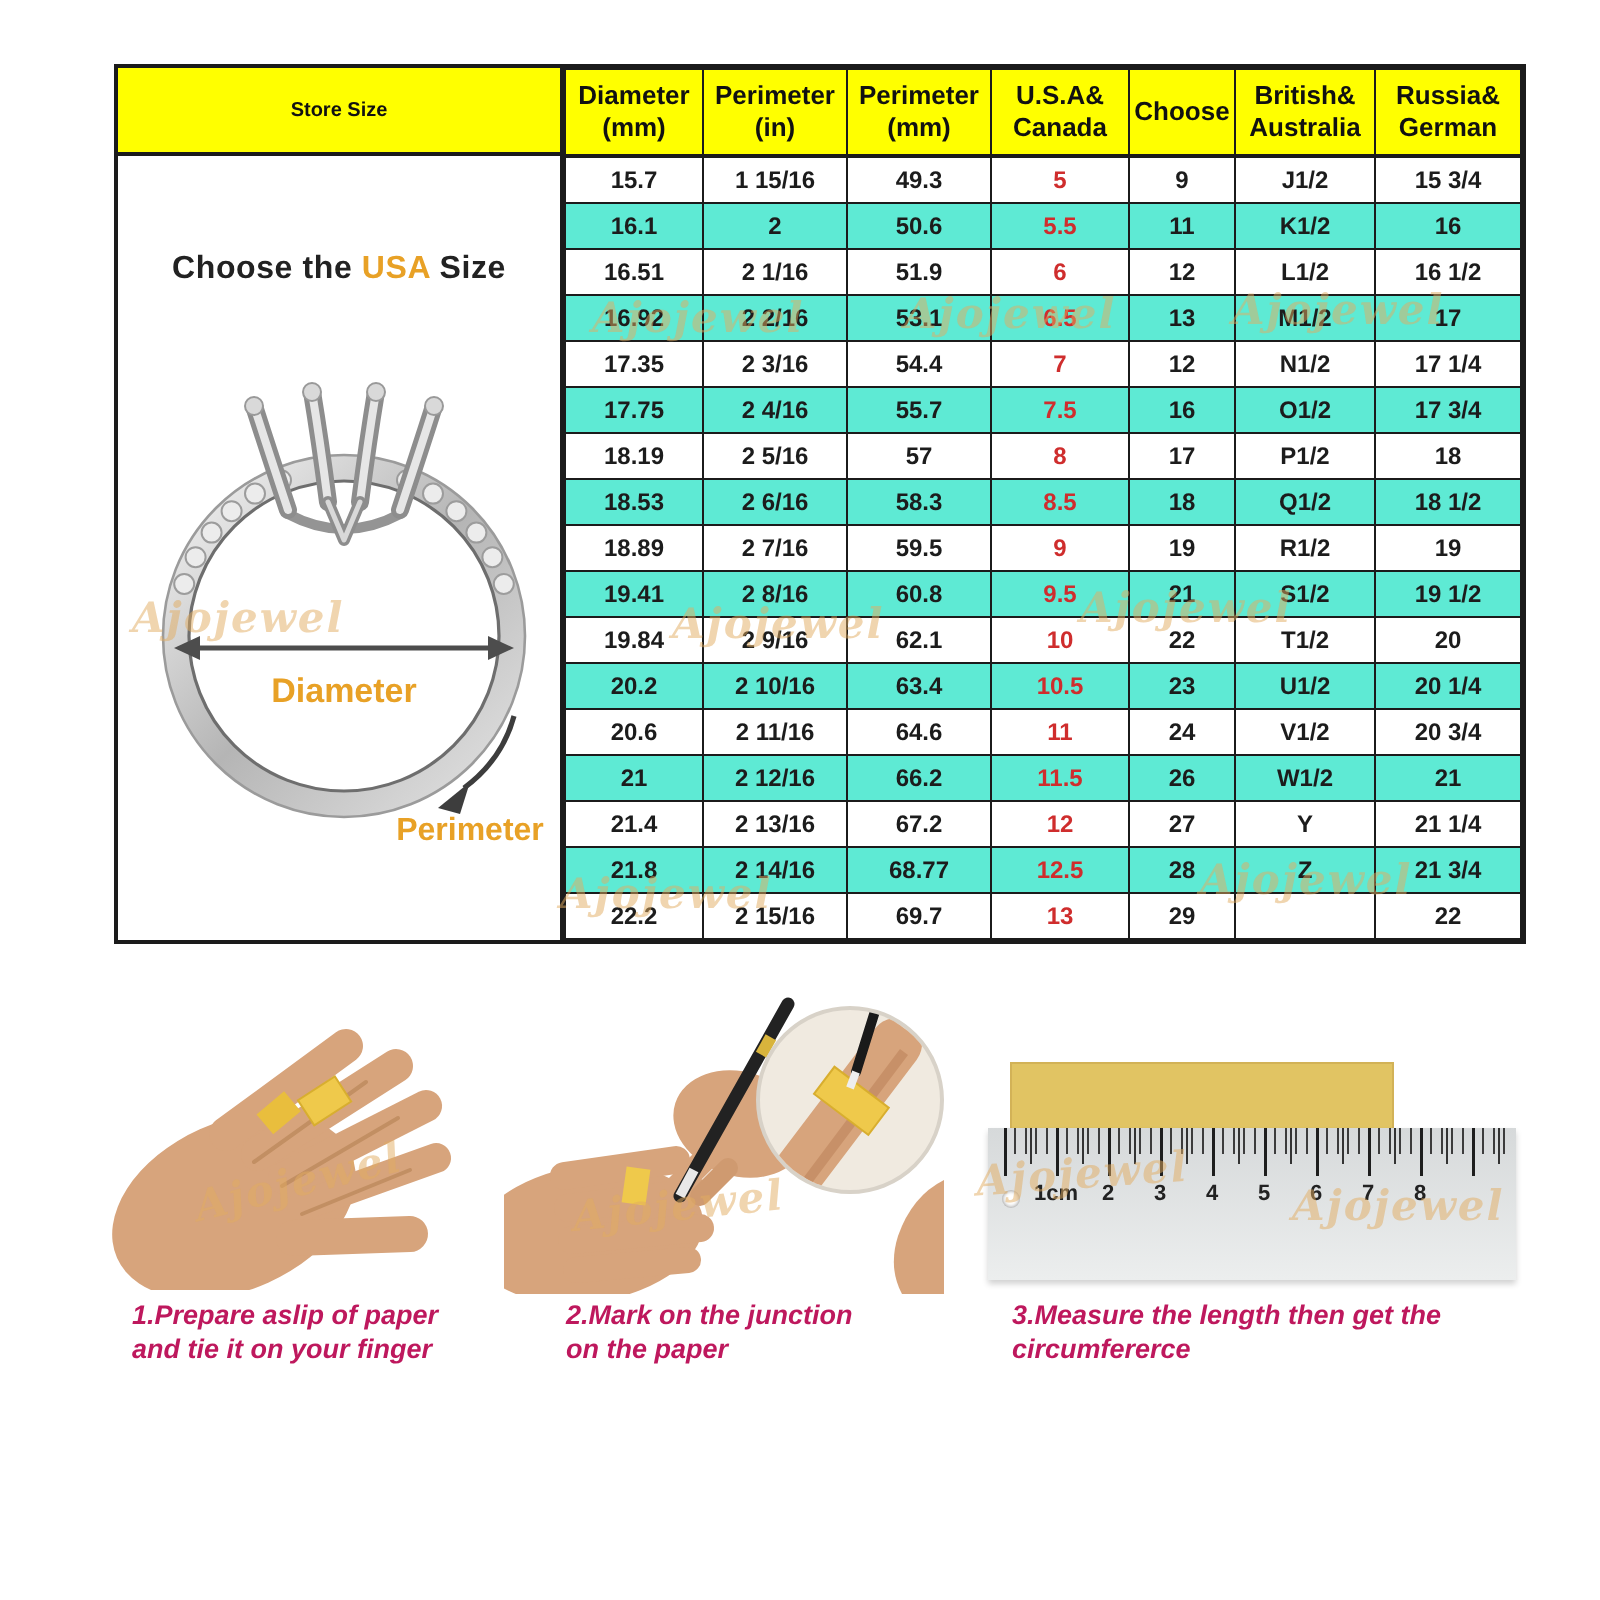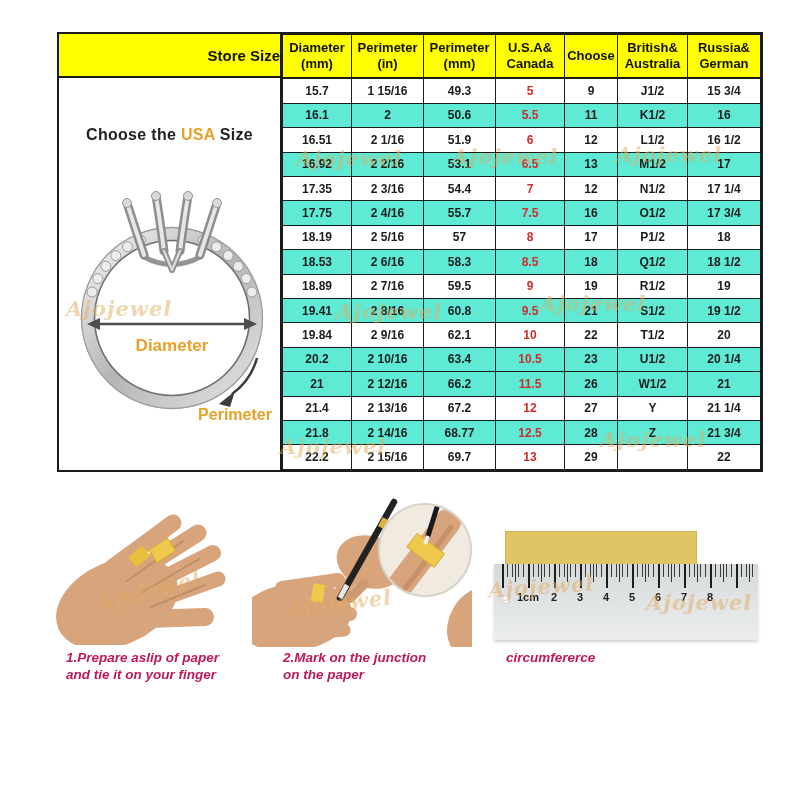--- a/index.html
+++ b/index.html
@@ -5,22 +5,22 @@
 <style>
   html,body{margin:0;padding:0;background:#fff;}
   .canvas{position:relative;width:800px;height:800px;background:#fff;
           font-family:"Liberation Sans",sans-serif;overflow:hidden;}
 
   
   .chart-box{position:absolute;left:57px;top:32px;width:706px;height:440px;
              border:2px solid #1b1b1b;display:flex;box-sizing:border-box;background:#fff;}
   .left-panel{width:226px;border-right:2px solid #1b1b1b;display:flex;flex-direction:column;box-sizing:border-box;}
   .left-header{height:44px;background:#FFFF00;border-bottom:2px solid #1b1b1b;
-               display:flex;align-items:center;justify-content:flex-end;
-               font-weight:bold;font-size:15px;color:#111;box-sizing:border-box;}
+               display:flex;align-items:center;justify-content:center;
+               font-weight:bold;font-size:10px;color:#111;box-sizing:border-box;}
   .left-body{flex:1;position:relative;}
   .choose-line{position:absolute;top:48px;left:0;width:100%;text-align:center;
                font-weight:bold;font-size:16px;color:#222;letter-spacing:.3px;}
   .accent{color:#E8A126;}
   .ring-svg{position:absolute;left:8px;top:80px;}
 
   .table-wrap{flex:1;display:flex;}
   table.size-table{border-collapse:collapse;table-layout:fixed;width:100%;height:100%;}
   .size-table th,.size-table td{border:1px solid #1b1b1b;text-align:center;vertical-align:middle;
                                 padding:0;overflow:hidden;}
@@ -285,20 +285,29 @@
             <td>20</td>
           </tr>
             <tr class="alt">
             <td>20.2</td>
             <td>2 10/16</td>
             <td>63.4</td>
             <td>10.5</td>
             <td>23</td>
             <td>U1/2</td>
             <td>20 1/4</td>
+          </tr>
+            <tr>
+            <td>20.6</td>
+            <td>2 11/16</td>
+            <td>64.6</td>
+            <td>11</td>
+            <td>24</td>
+            <td>V1/2</td>
+            <td>20 3/4</td>
           </tr>
             <tr class="alt">
             <td>21</td>
             <td>2 12/16</td>
             <td>66.2</td>
             <td>11.5</td>
             <td>26</td>
             <td>W1/2</td>
             <td>21</td>
           </tr>
@@ -426,16 +435,17 @@
 
   <div class="caption" style="left:66px;top:649px;width:220px">
     <div>1.Prepare aslip of paper</div>
     <div>and tie it on your finger</div>
   </div>
   <div class="caption" style="left:283px;top:649px;width:210px">
     <div>2.Mark on the junction</div>
     <div>on the paper</div>
   </div>
   <div class="caption" style="left:506px;top:649px;width:280px">
+    <div>3.Measure the length then get the</div>
     <div>circumfererce</div>
   </div>
 
 </div>
 
 </body></html>

